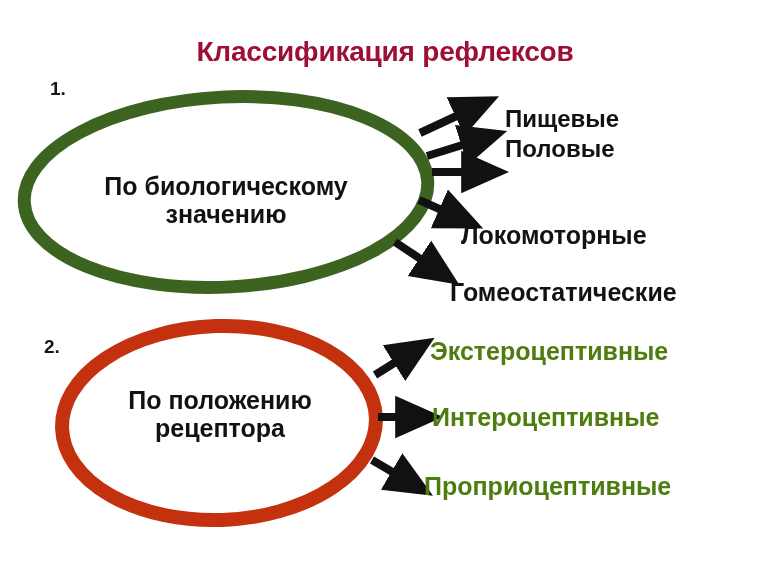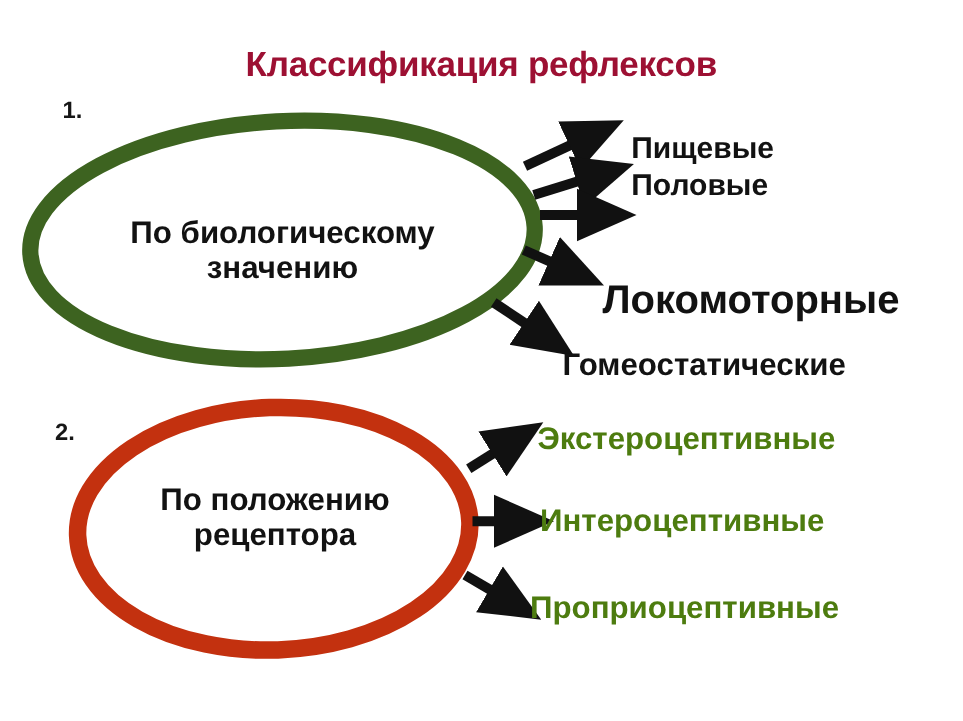--- a/index.html
+++ b/index.html
@@ -76,21 +76,21 @@
     position: absolute;
     font-weight: bold;
     white-space: nowrap;
   }
   .leaf-black { color: #121212; margin-top: 13px; }
   .leaf-orange { color: #4d7c0f; }
 
   .leaf-1 { left: 505px; top: 92px;  font-size: 24px; }
   .leaf-2 { left: 505px; top: 122px; font-size: 24px; }
   .leaf-3 { left: 493px; top: 156px; font-size: 25px; }
-  .leaf-4 { left: 482px; top: 208px; font-size: 32px; }
+  .leaf-4 { left: 461px; top: 208px; font-size: 25px; }
   .leaf-5 { left: 450px; top: 265px; font-size: 25px; }
 
   .leaf-6 { left: 430px; top: 337px; font-size: 25px; }
   .leaf-7 { left: 432px; top: 403px; font-size: 25px; }
   .leaf-8 { left: 424px; top: 472px; font-size: 25px; }
 </style>
 </head>
 <body>
 
 <div id="page">

